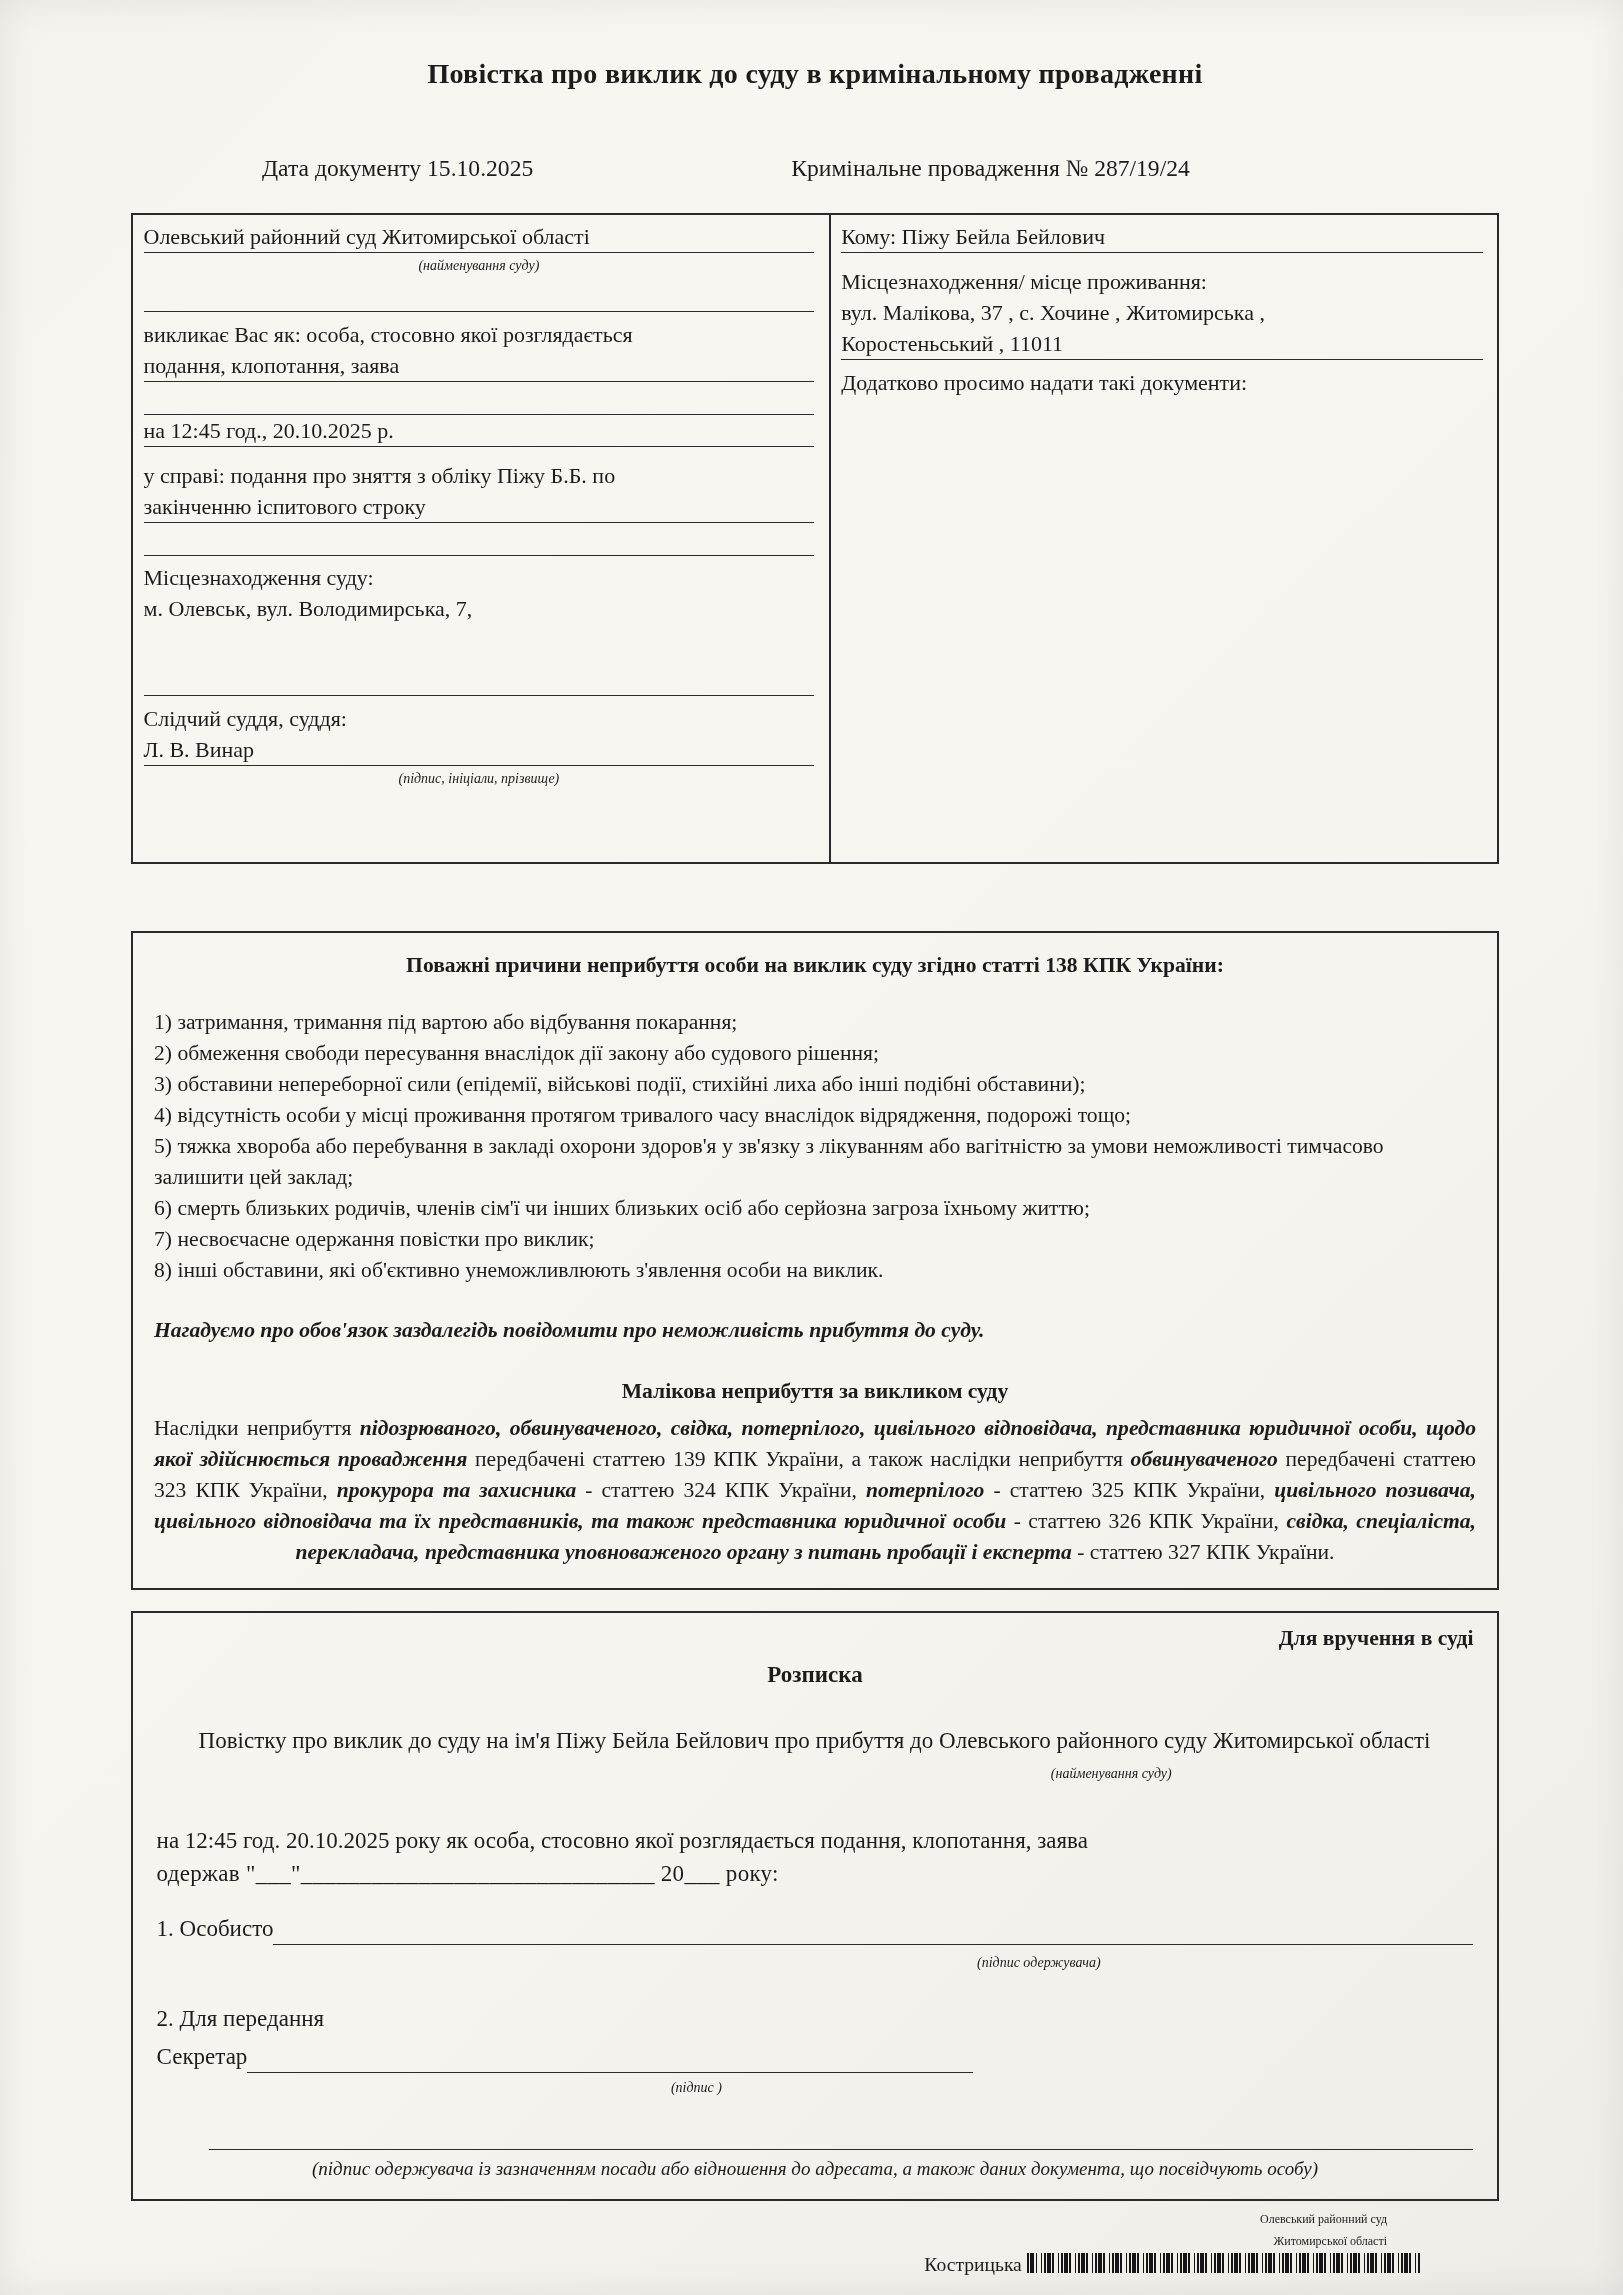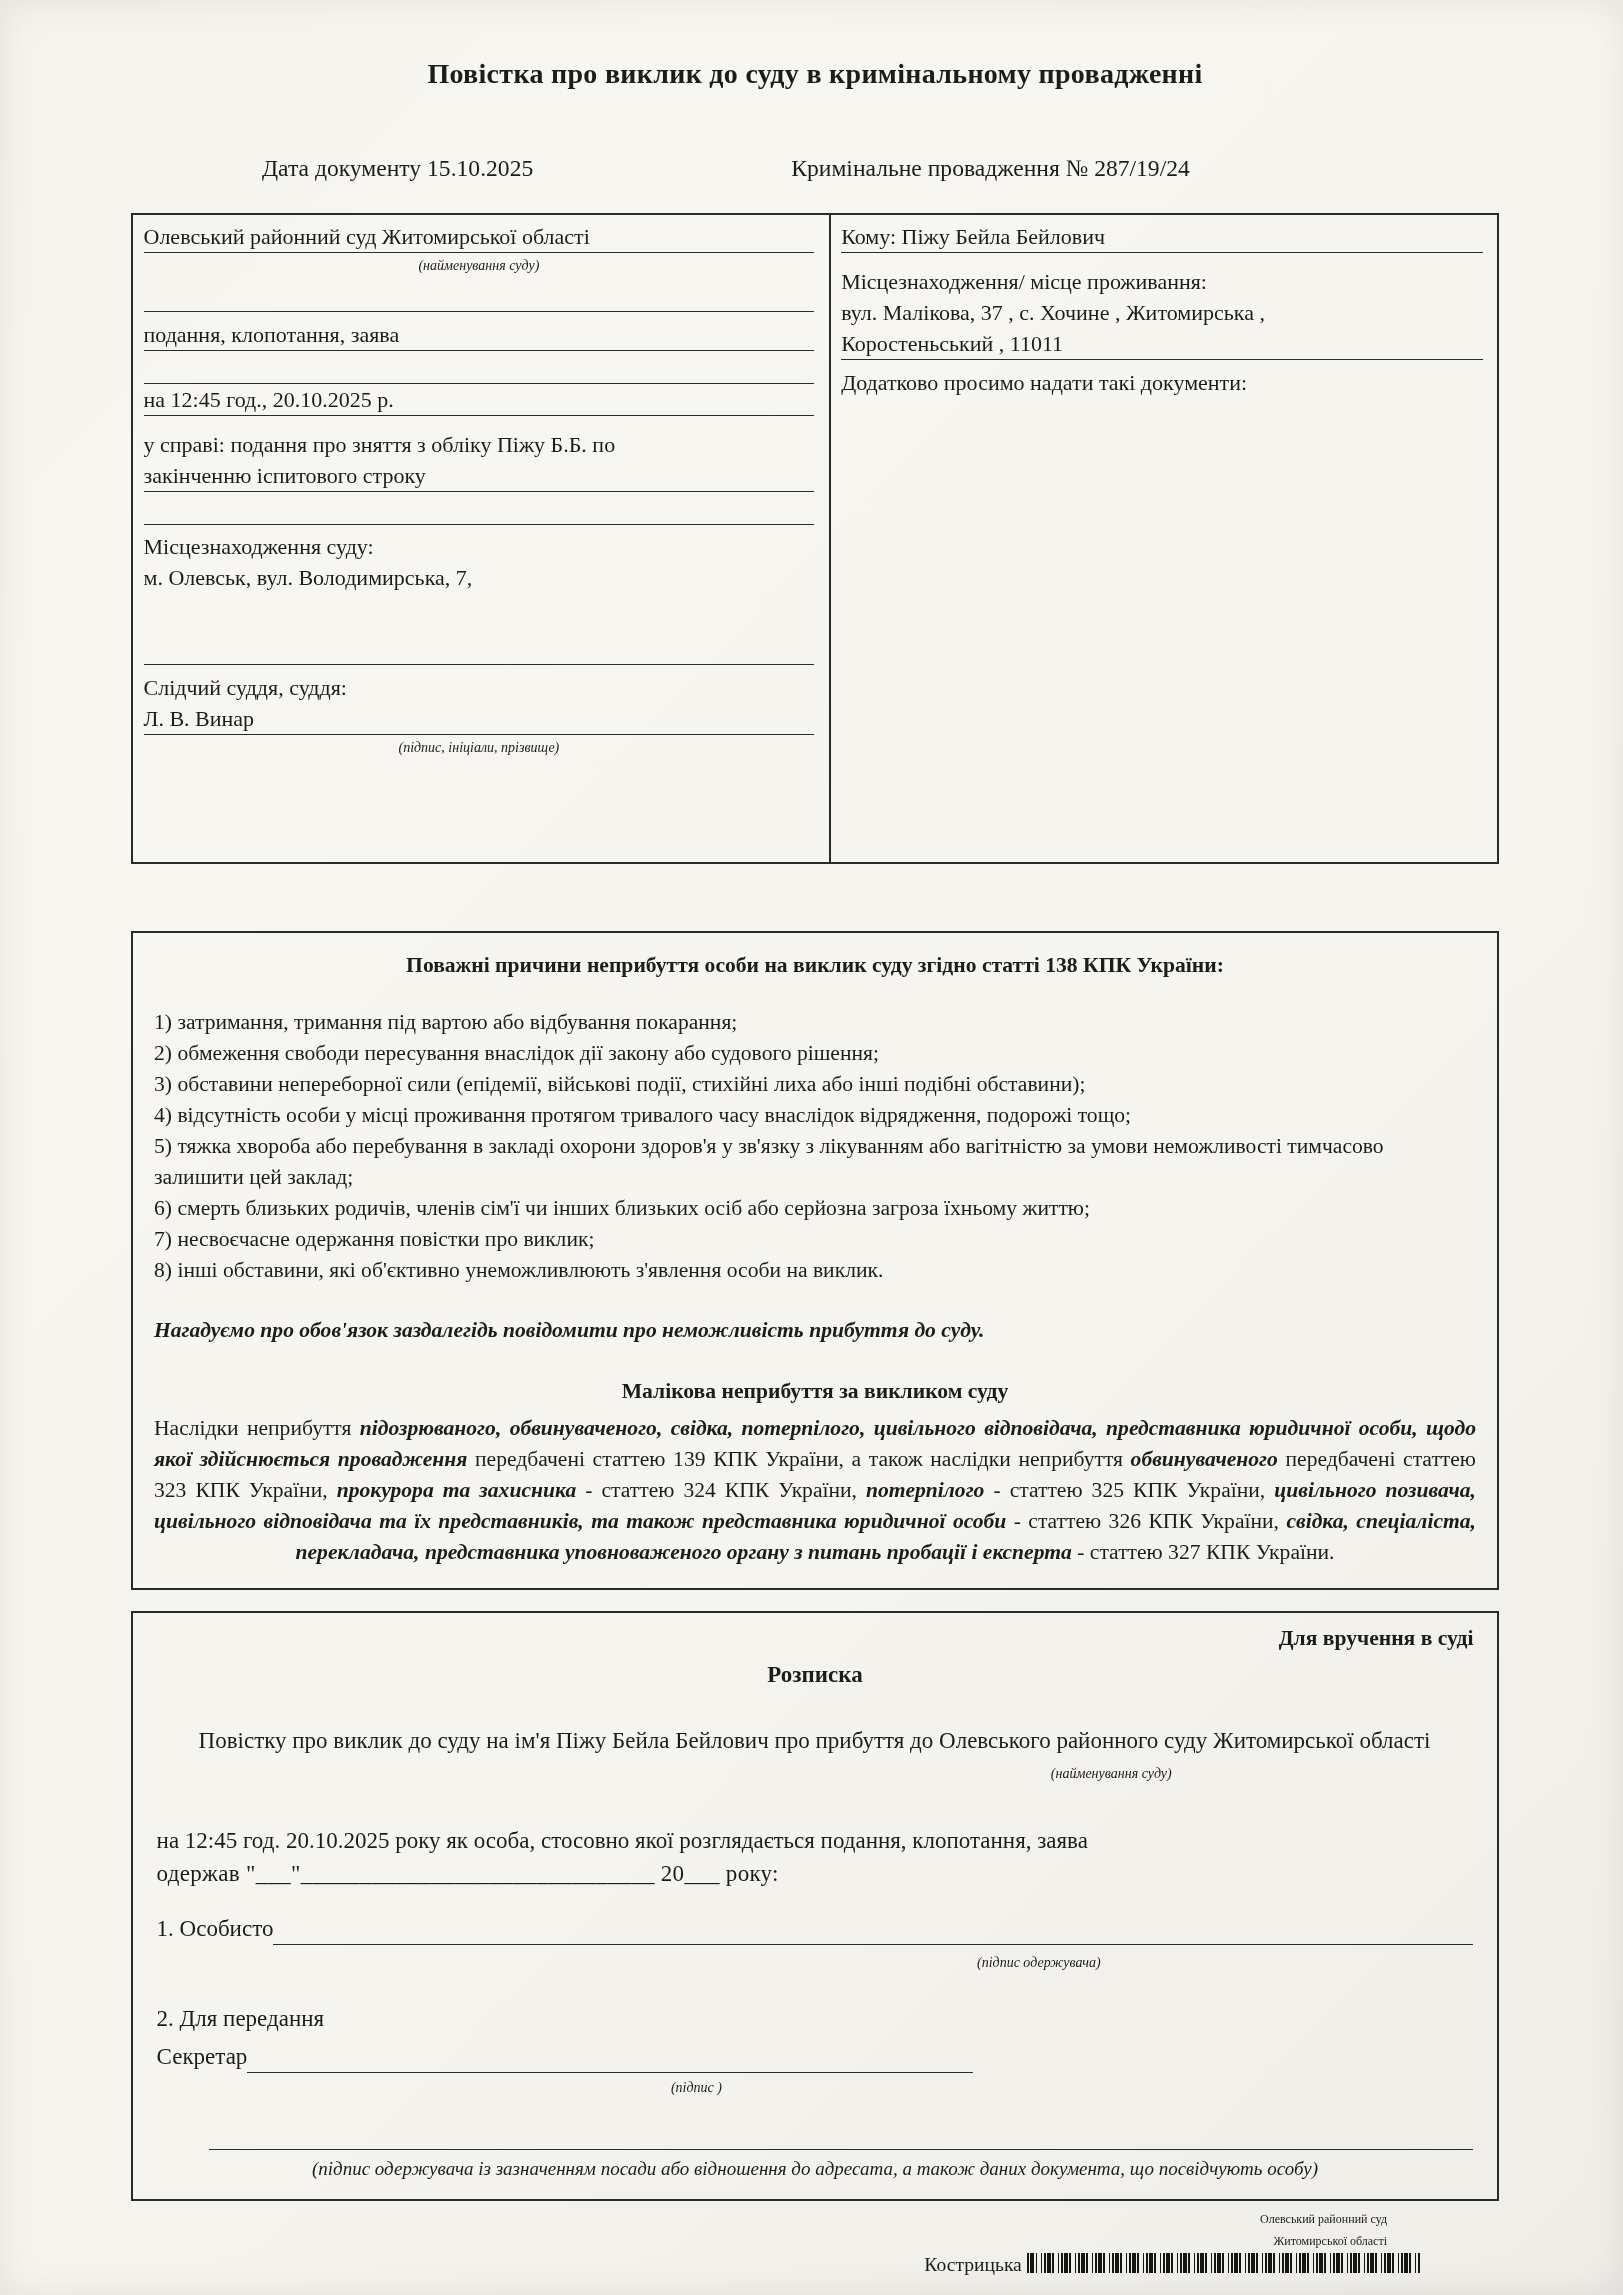--- a/index.html
+++ b/index.html
@@ -130,20 +130,21 @@
     <span class="meta-case">Кримінальне провадження №  287/19/24</span>
   </div>
 
   <div class="summons-table">
 
     <div class="cell cell-left">
       <div class="row-u">Олевський районний суд Житомирської області</div>
       <div class="caption caption-center">(найменування суду)</div>
       <div class="blank-u"></div>
       <div class="sp10"></div>
+      <div>викликає Вас як:  особа, стосовно якої розглядається</div>
       <div class="row-u">подання, клопотання, заява</div>
       <div class="blank-u"></div>
       <div class="row-u">на   12:45 год., 20.10.2025 р.</div>
       <div class="sp20"></div>
       <div>у справі:  подання про зняття з обліку Піжу Б.Б. по</div>
       <div class="row-u">закінченню іспитового строку</div>
       <div class="blank-u"></div>
       <div class="sp10"></div>
       <div>Місцезнаходження суду:</div>
       <div>м. Олевськ, вул. Володимирська, 7,</div>

